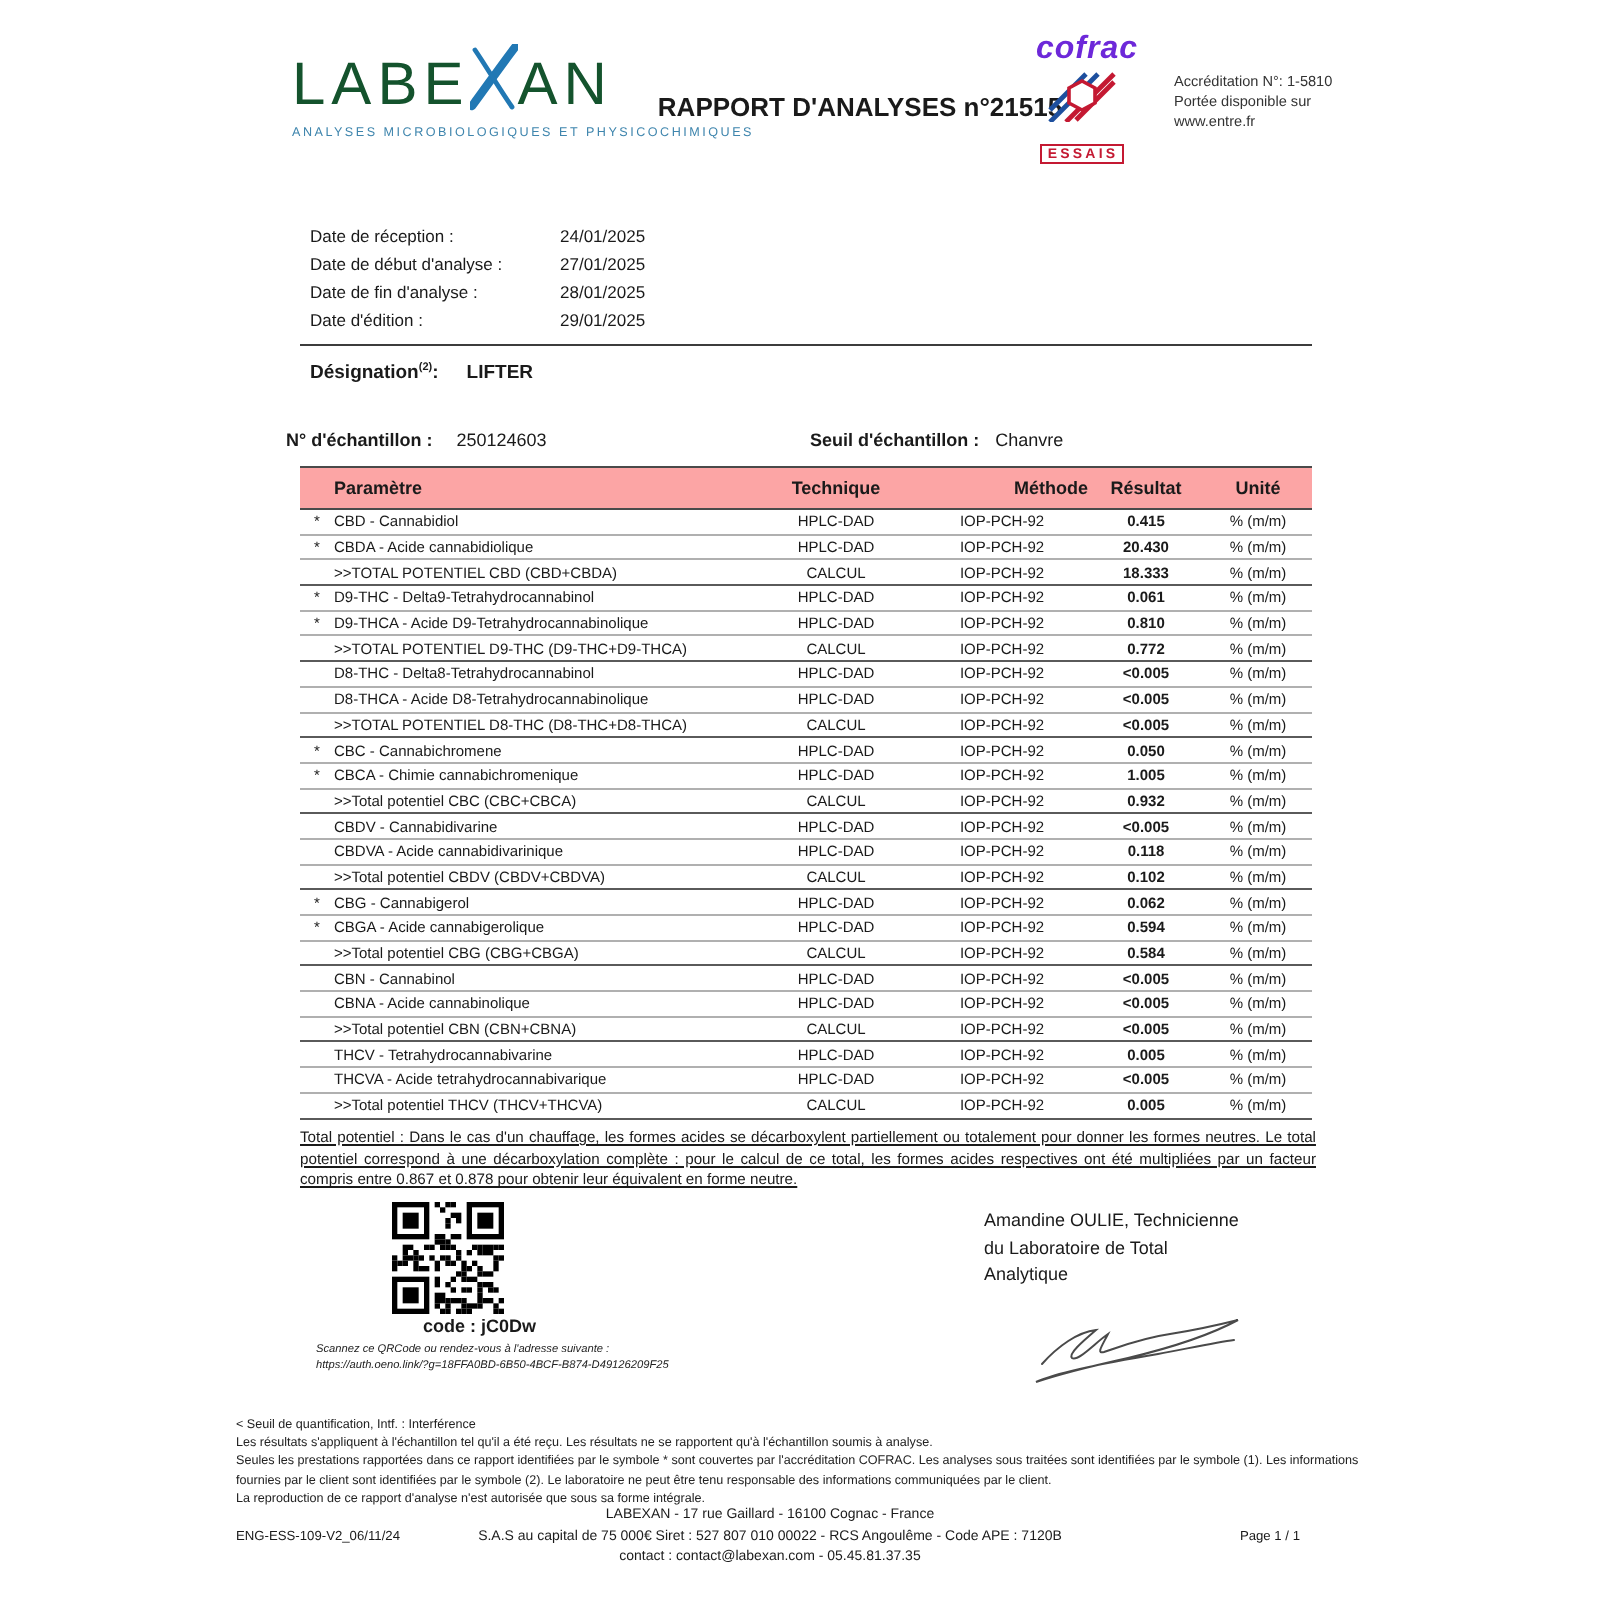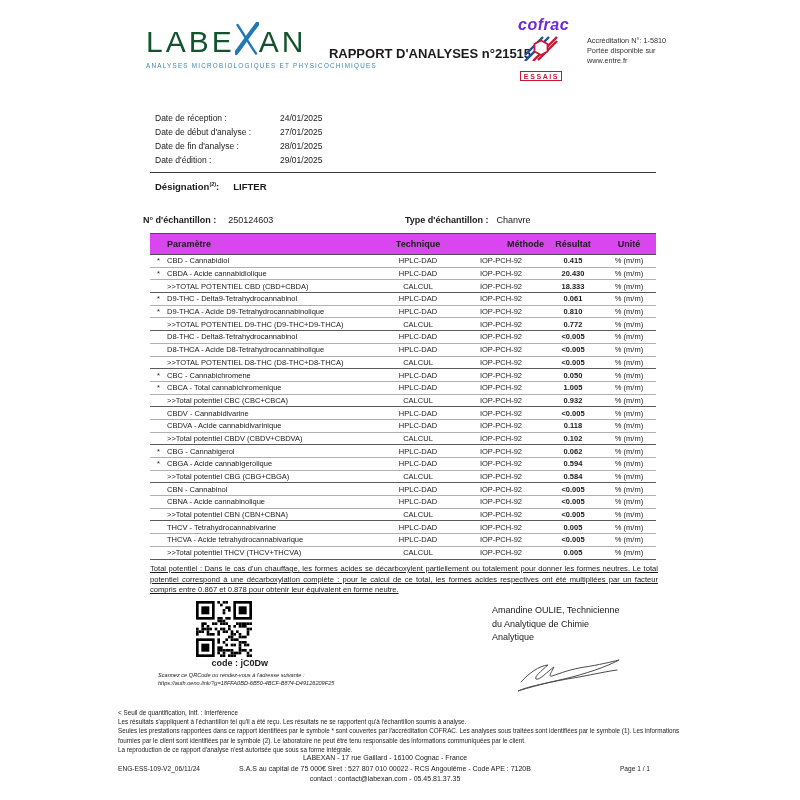--- a/index.html
+++ b/index.html
@@ -34,21 +34,21 @@
   .designation .val { margin-left:14px; }
 
   .sample-line { position:absolute; left:143px; top:215px; width:505px; font-size:9px; }
   .sample-no-label, .sample-type-label { font-weight:bold; }
   .sample-no-value { margin-left:12px; }
   .sample-type { position:absolute; left:262px; top:0; }
   .sample-type-value { margin-left:8px; }
 
   
   table.results { position:absolute; left:150px; top:233px; width:506px; border-collapse:collapse; table-layout:fixed; }
-  table.results th { background:#d946ef; font-size:9px; font-weight:bold; height:21px;
+  table.results th { background:#fca5a5; font-size:9px; font-weight:bold; height:21px;
                      border-top:1.3px solid #4a4a4a; border-bottom:1.3px solid #4a4a4a; padding:0; }
   th.h-marker { width:17px; }
   th.h-param  { width:211px; text-align:left; }
   th.h-tech   { width:80px; text-align:center; }
   th.h-method { width:86px; text-align:right; }
   th.h-result { width:58px; text-align:center; }
   th.h-unit   { width:54px; text-align:center; }
   table.results td { font-size:7.5px; height:12.7px; padding:0; border-bottom:0.8px solid #b0b0b0;
                      white-space:nowrap; overflow:hidden; }
   td.cell-marker { text-align:center; font-size:9px; }
@@ -121,21 +121,21 @@
     <div class="date-row"><span class="date-label">Date de fin d'analyse :</span><span class="date-value">28/01/2025</span></div>
     <div class="date-row"><span class="date-label">Date d'édition :</span><span class="date-value">29/01/2025</span></div>
   </div>
 
   <div class="rule-1"></div>
 
   <div class="designation"><span>Désignation</span><sup>(2)</sup><span>:</span><span class="val">LIFTER</span></div>
 
   <div class="sample-line">
     <span class="sample-no-label">N° d'échantillon :</span><span class="sample-no-value">250124603</span>
-    <span class="sample-type"><span class="sample-type-label">Type d'échantillon :</span><span class="sample-type-value">Chanvre</span></span>
+    <span class="sample-type"><span class="sample-type-label">Seuil d'échantillon :</span><span class="sample-type-value">Chanvre</span></span>
   </div>
 
   <table class="results">
     <thead>
       <tr>
         <th class="h-marker"></th>
         <th class="h-param">Paramètre</th>
         <th class="h-tech">Technique</th>
         <th class="h-method">Méthode</th>
         <th class="h-result">Résultat</th>
@@ -218,21 +218,21 @@
         <tr>
           <td class="cell-marker">*</td>
           <td class="cell-param">CBC - Cannabichromene</td>
           <td class="cell-tech">HPLC-DAD</td>
           <td class="cell-method">IOP-PCH-92</td>
           <td class="cell-result">0.050</td>
           <td class="cell-unit">% (m/m)</td>
         </tr>
         <tr>
           <td class="cell-marker">*</td>
-          <td class="cell-param">CBCA - Total cannabichromenique</td>
+          <td class="cell-param">CBCA - Chimie cannabichromenique</td>
           <td class="cell-tech">HPLC-DAD</td>
           <td class="cell-method">IOP-PCH-92</td>
           <td class="cell-result">1.005</td>
           <td class="cell-unit">% (m/m)</td>
         </tr>
         <tr class="total">
           <td class="cell-marker"></td>
           <td class="cell-param">&gt;&gt;Total potentiel CBC (CBC+CBCA)</td>
           <td class="cell-tech">CALCUL</td>
           <td class="cell-method">IOP-PCH-92</td>
@@ -468,21 +468,21 @@
         </svg></div>
     <div class="qr-caption">code : jC0Dw</div>
     <div class="qr-scan">
       <div>Scannez ce QRCode ou rendez-vous à l'adresse suivante :</div>
       <div>https://auth.oeno.link/?g=18FFA0BD-6B50-4BCF-B874-D49126209F25</div>
     </div>
   </div>
 
   <div class="signatory">
     <div>Amandine OULIE, Technicienne</div>
-    <div>du Analytique de Chimie</div>
+    <div>du Laboratoire de Total</div>
     <div>Analytique</div>
   </div>
   <svg class="signature-svg" width="125" height="50" viewBox="0 0 125 50">
     <path d="M16 36 C24 27 34 20 43 19 C36 25 29 31 31 33 C34 35 43 25 49 21 C46 27 43 31 47 30 C56 27 66 23 80 21 C93 19 106 16 114 14 C101 21 80 28 59 33 C41 37 22 42 13 45 C24 40 50 35 74 31 C90 28 104 25 112 24" stroke="#4a4a4a" stroke-width="1" fill="none" stroke-linecap="round"></path>
   </svg>
 
   <div class="legal">
     <div>&lt; Seuil de quantification, Intf. : Interférence</div>
     <div>Les résultats s'appliquent à l'échantillon tel qu'il a été reçu. Les résultats ne se rapportent qu'à l'échantillon soumis à analyse.</div>
     <div>Seules les prestations rapportées dans ce rapport identifiées par le symbole * sont couvertes par l'accréditation COFRAC. Les analyses sous traitées sont identifiées par le symbole (1). Les informations</div>

